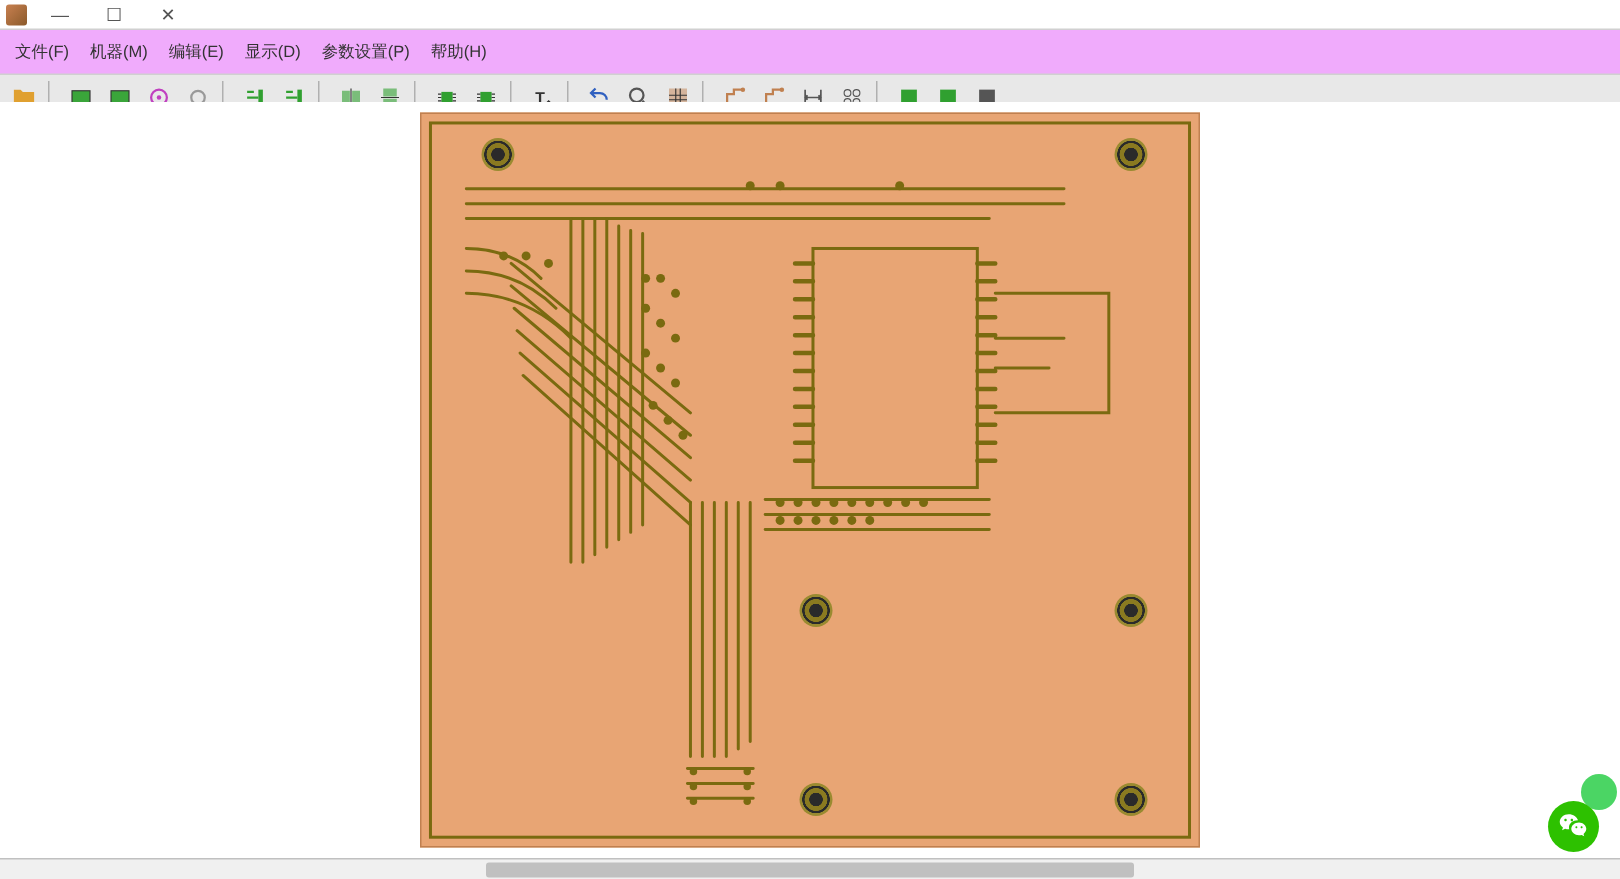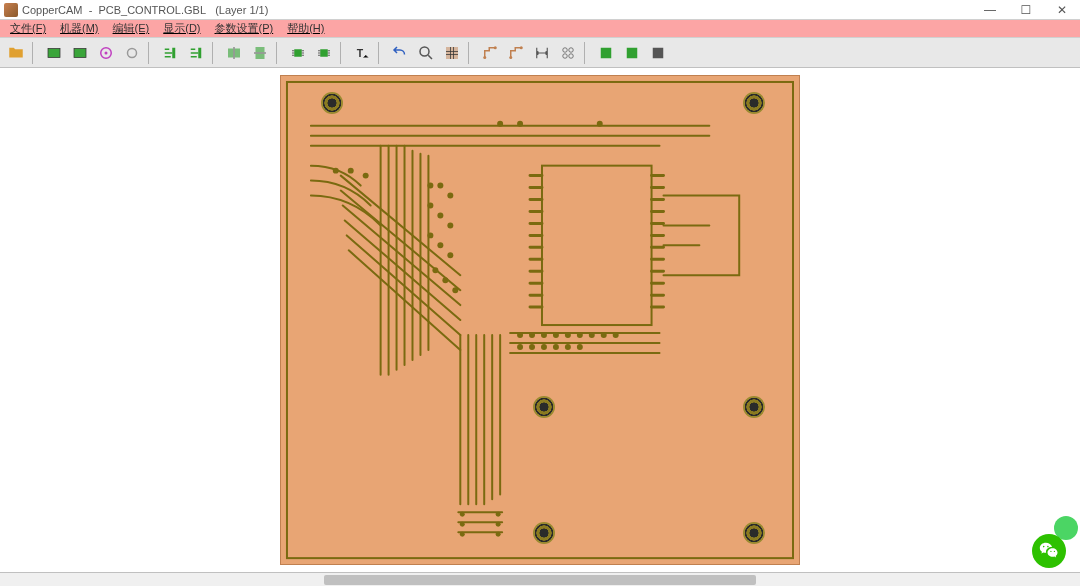--- a/index.html
+++ b/index.html
@@ -4,21 +4,21 @@
   <style>
     * { margin: 0; padding: 0; box-sizing: border-box; }
     body { font-family: "Microsoft YaHei", "SimSun", Arial, sans-serif; font-size: 11px; background: #fff; overflow: hidden; width: 1080px; height: 586px; position: relative; }
     
     .titlebar { height: 20px; background: #fff; display: flex; align-items: center; padding-left: 4px; border-bottom: 1px solid #d0d0d0; }
     .titlebar-icon { width: 14px; height: 14px; background: linear-gradient(135deg, #c88050, #8b5a2b); margin-right: 4px; border-radius: 2px; }
     .titlebar-text { flex: 1; color: #555; font-size: 11px; }
     .win-controls { display: flex; }
     .win-btn { width: 36px; height: 20px; display: flex; align-items: center; justify-content: center; color: #555; font-size: 12px; cursor: pointer; }
     
-    .menubar { height: 18px; background: #fca5a5; display: flex; align-items: center; padding-left: 4px; gap: 2px; border-bottom: 1px solid #d0d0d0; text-decoration: underline; }
+    .menubar { height: 30px; background: #f0abfc; display: flex; align-items: center; padding-left: 4px; gap: 2px; border-bottom: 1px solid #d0d0d0; }
     .menu-item { padding: 1px 6px; color: #333; cursor: pointer; font-size: 11px; }
     
     .toolbar { height: 30px; background: #e8e8e8; display: flex; align-items: center; padding-left: 4px; gap: 2px; border-bottom: 1px solid #c0c0c0; }
     .tb-btn { width: 24px; height: 24px; display: flex; align-items: center; justify-content: center; cursor: pointer; border: 1px solid transparent; border-radius: 2px; position: relative; }
     .tb-sep { width: 6px; height: 22px; border-left: 1px solid #b0b0b0; margin: 0 2px; }
     
     .canvas-area { position: absolute; top: 68px; left: 0; right: 0; bottom: 14px; background: #fff; display: flex; align-items: center; justify-content: center; }
     
     .pcb-board { width: 520px; height: 490px; background: #e8a574; position: relative; border: 1px solid #c08050; }
     
@@ -37,23 +37,20 @@
     .green-dot { position: absolute; right: 2px; bottom: 46px; width: 24px; height: 24px; border-radius: 50%; background: #4bd564; pointer-events: none; }
     
     
     .ico { width: 18px; height: 18px; display: block; }
   </style>
 </head>
 <body>
 
 <div class="titlebar">
   <div class="titlebar-icon"></div>
-  <div class="titlebar-text">
-    <span>CopperCAM</span>&nbsp;&nbsp;-&nbsp;&nbsp;<span>PCB_CONTROL.GBL</span>&nbsp;&nbsp;&nbsp;<span>(Layer 1/1)</span>
-  </div>
   <div class="win-controls">
     <div class="win-btn">—</div>
     <div class="win-btn">☐</div>
     <div class="win-btn close">✕</div>
   </div>
 </div>
 
 <div class="menubar">
   <div class="menu-item">文件(F)</div>
   <div class="menu-item">机器(M)</div>

